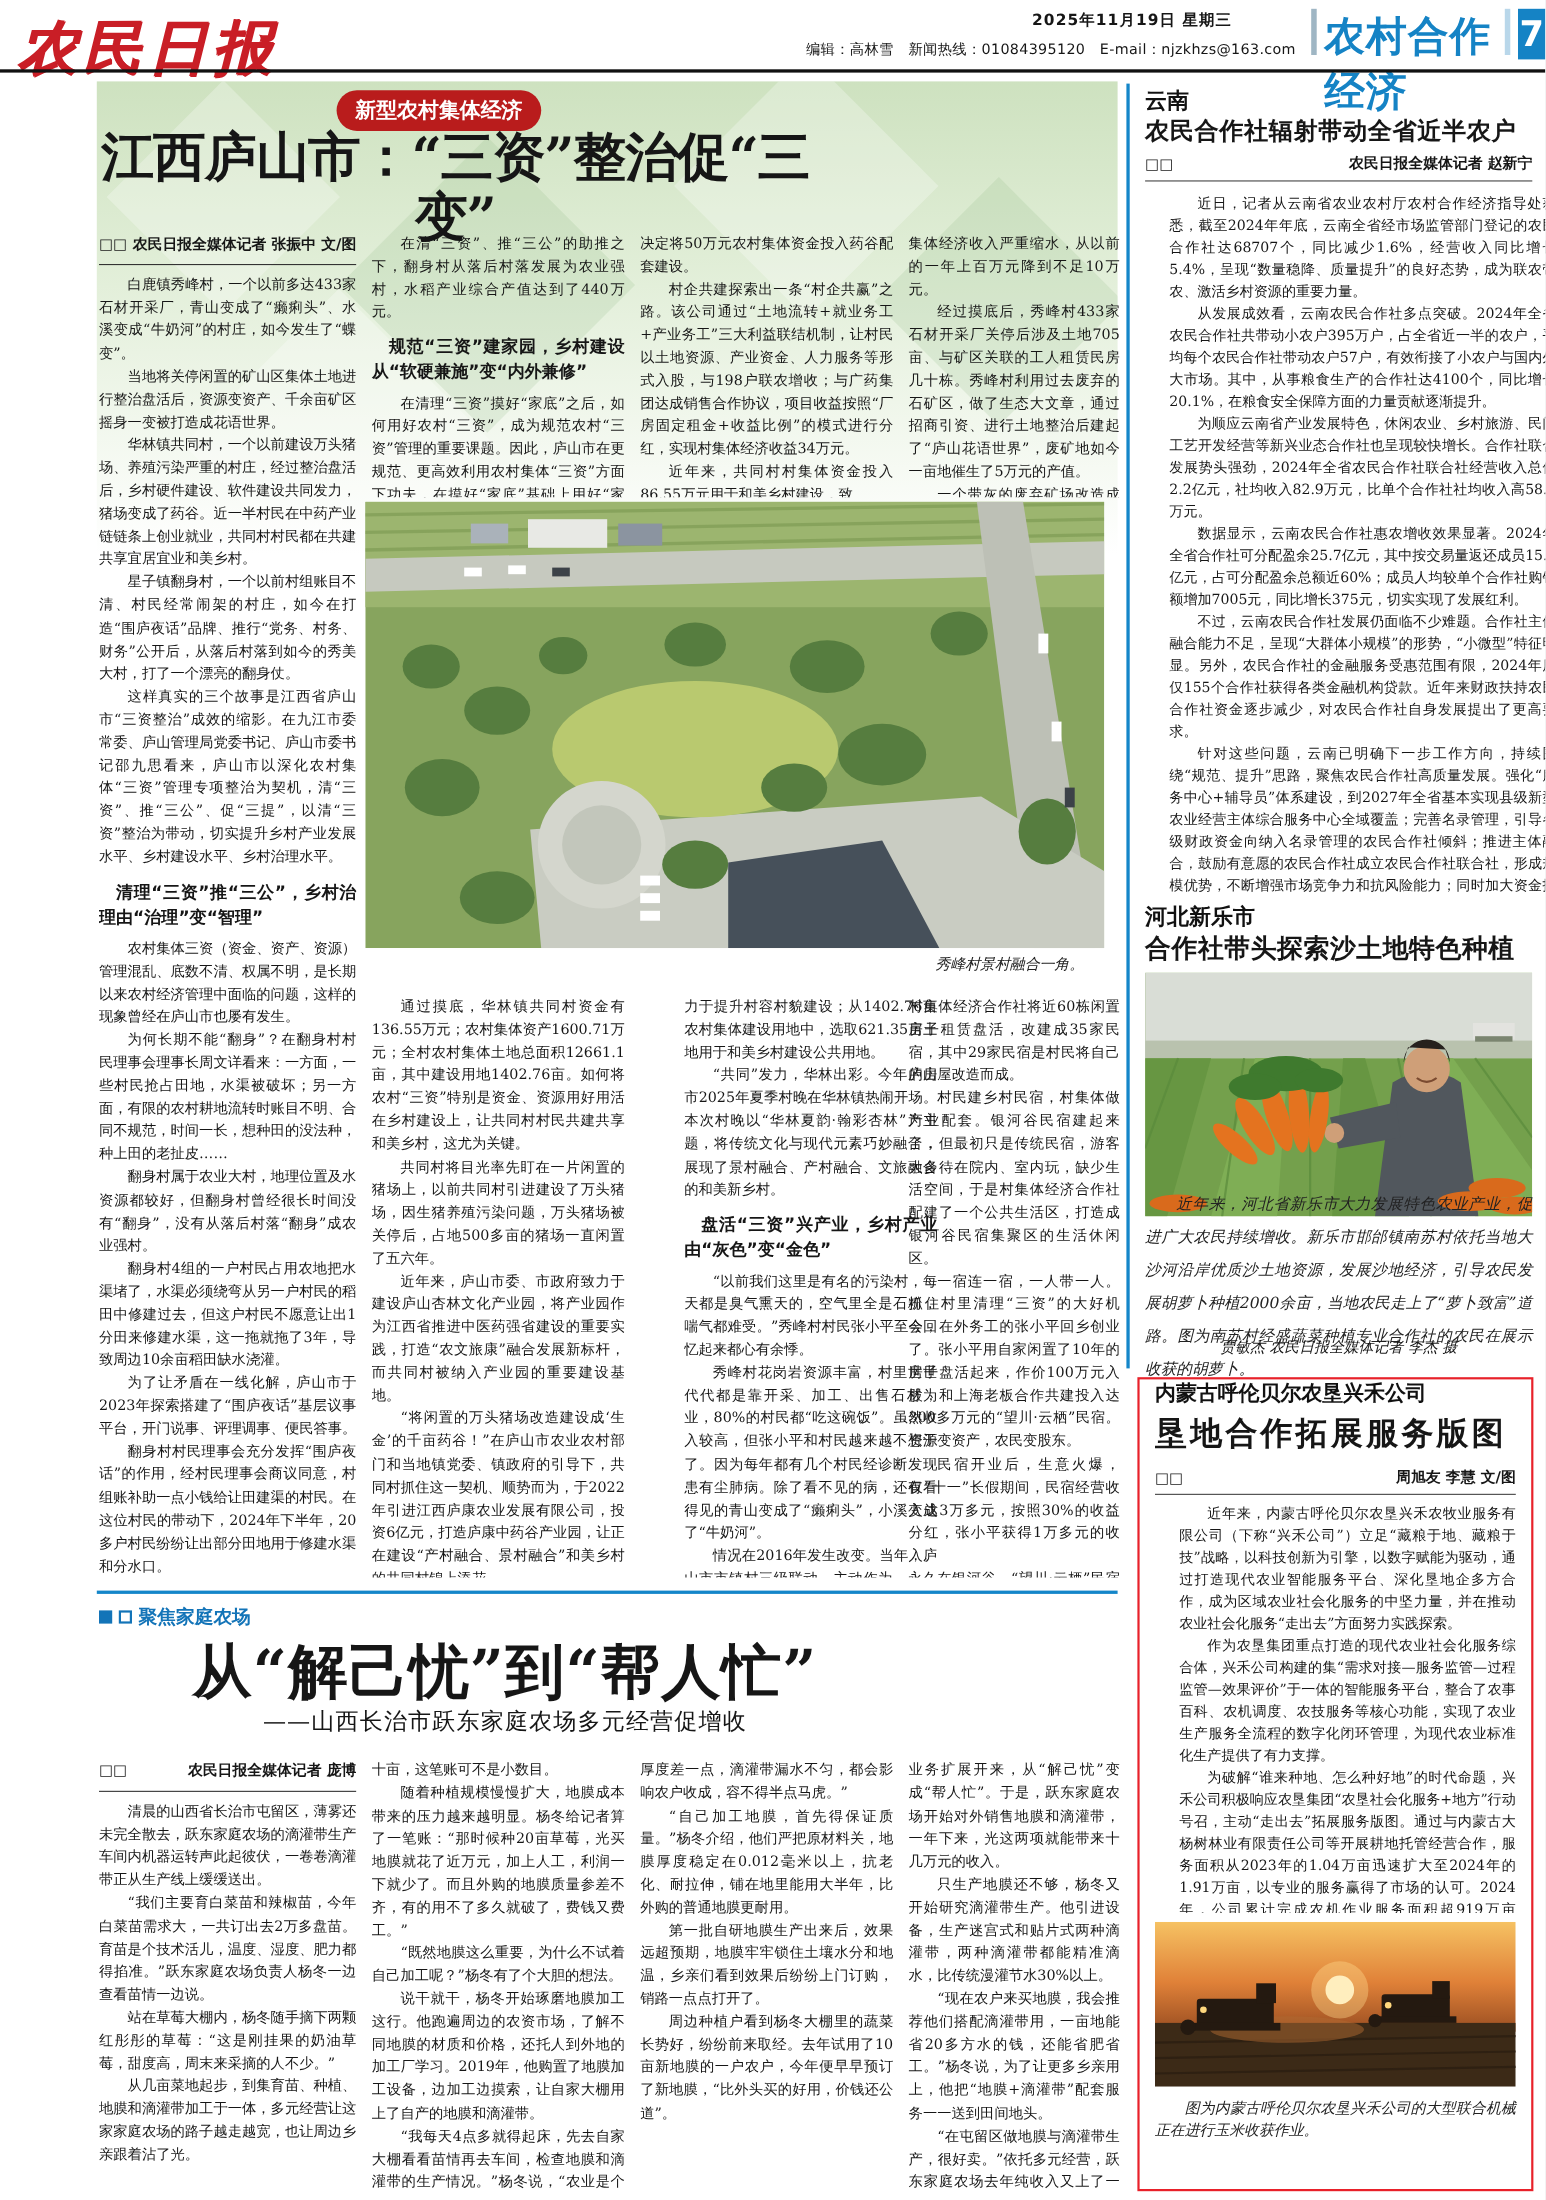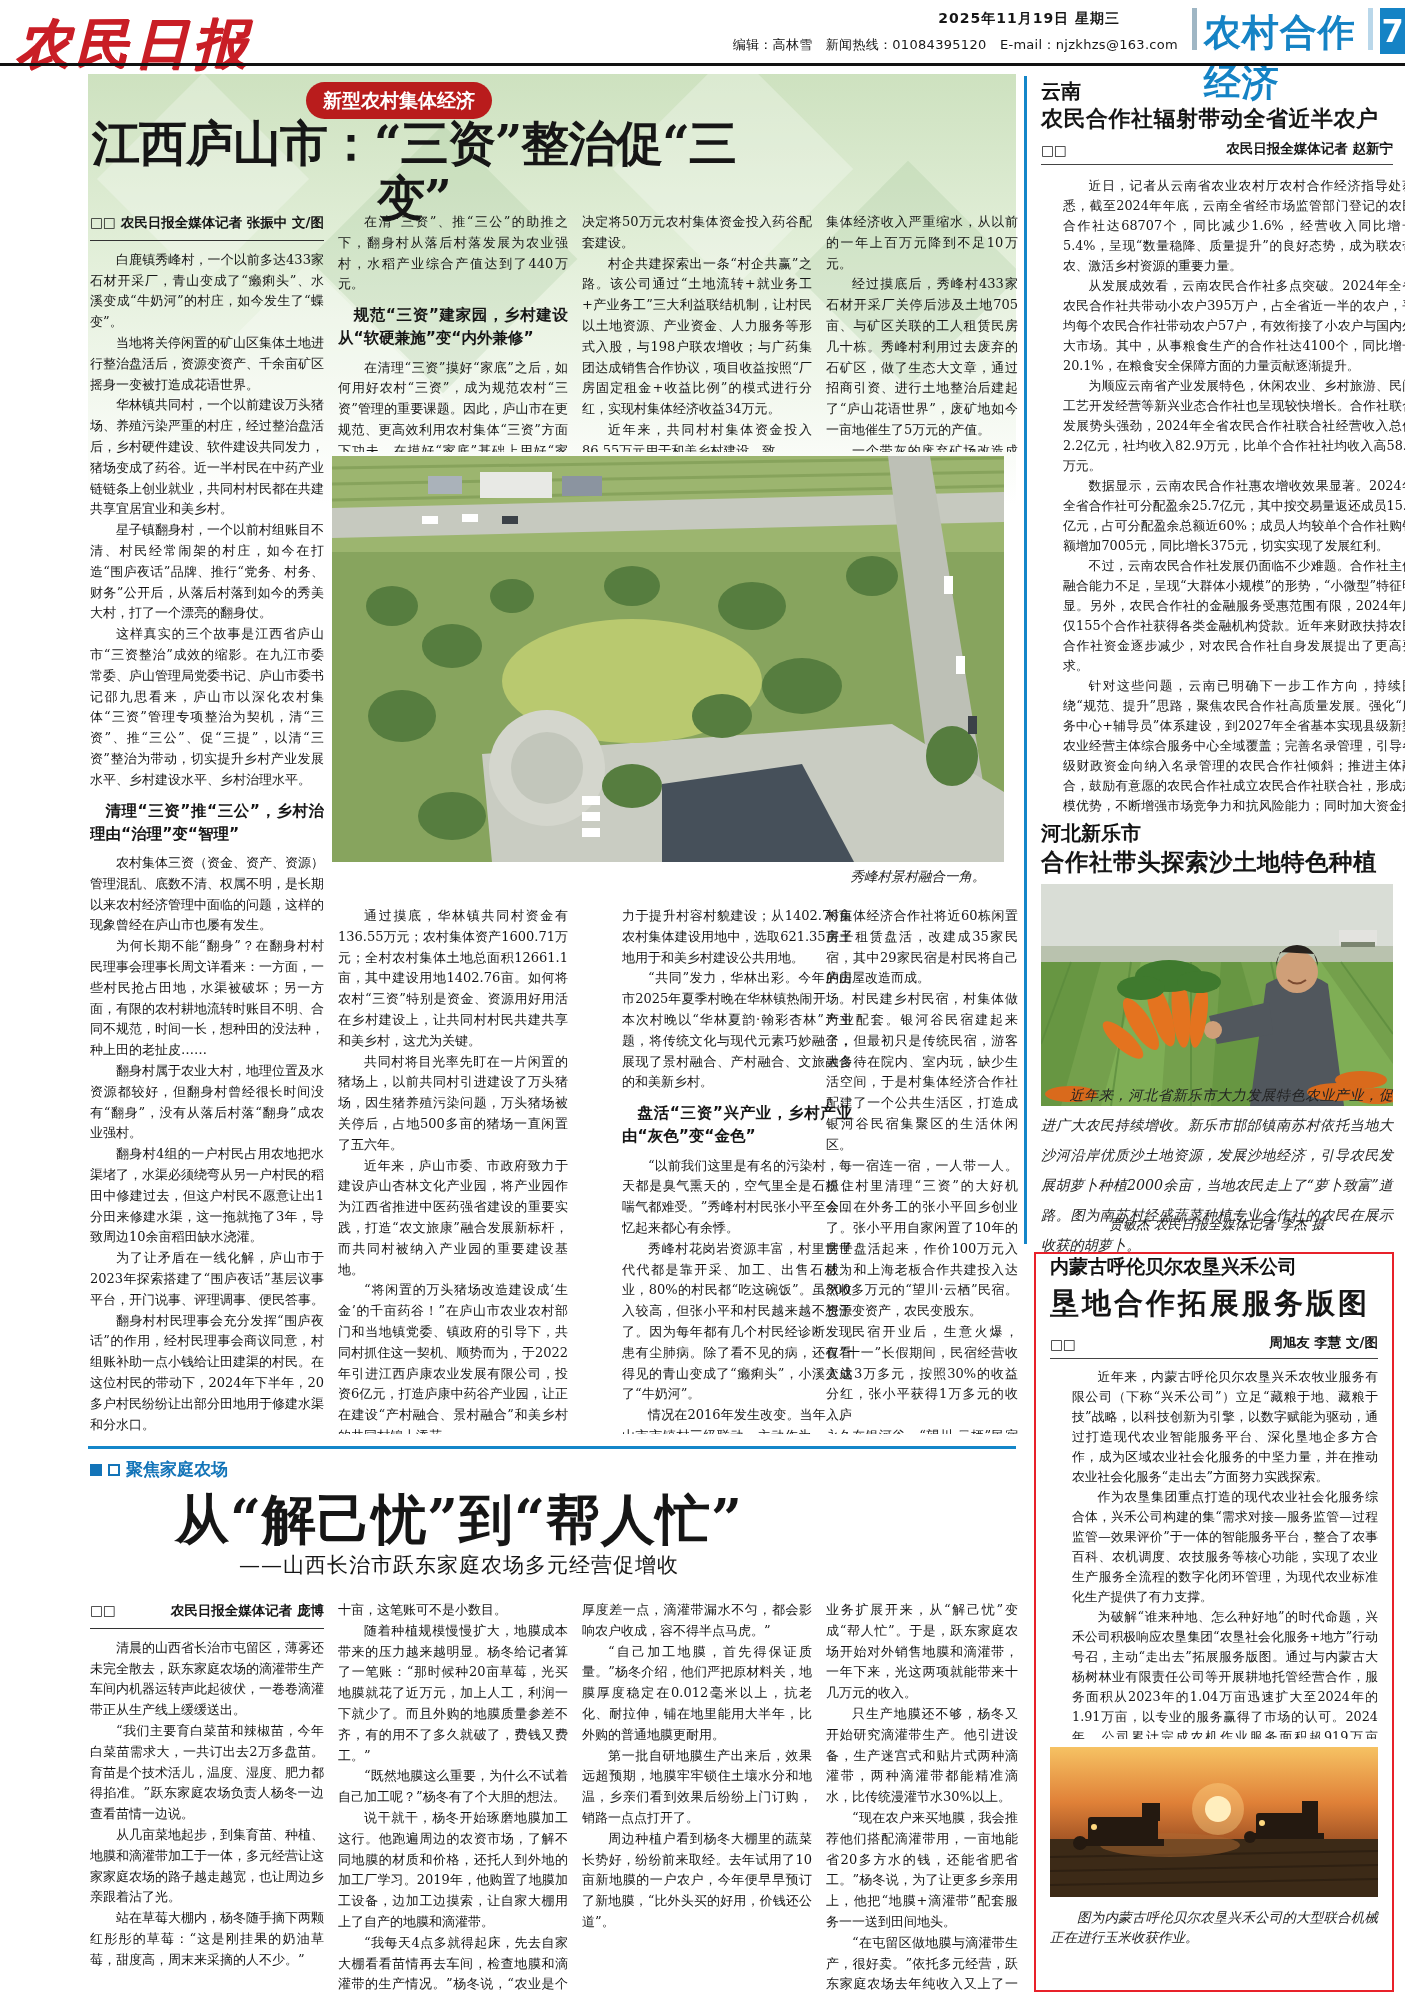--- a/index.html
+++ b/index.html
@@ -208,22 +208,22 @@
   <div class="abs subtitle2">——山西长治市跃东家庭农场多元经营促增收</div>
 
   <div class="abs col" style="left:90px;top:1600px;width:234px;height:392px;">
     <div class="byline">
       <span>□□</span>
       <b>农民日报全媒体记者 庞博</b>
     </div>
     <div>
         <div class="para">清晨的山西省长治市屯留区，薄雾还未完全散去，跃东家庭农场的滴灌带生产车间内机器运转声此起彼伏，一卷卷滴灌带正从生产线上缓缓送出。</div>
         <div class="para">“我们主要育白菜苗和辣椒苗，今年白菜苗需求大，一共订出去2万多盘苗。育苗是个技术活儿，温度、湿度、肥力都得掐准。”跃东家庭农场负责人杨冬一边查看苗情一边说。</div>
+        <div class="para">站在草莓大棚内，杨冬随手摘下两颗红彤彤的草莓：“这是刚挂果的奶油草莓，甜度高，周末来采摘的人不少。”</div>
         <div class="para">从几亩菜地起步，到集育苗、种植、地膜和滴灌带加工于一体，多元经营让这家家庭农场的路子越走越宽，也让周边乡亲跟着沾了光。</div>
-        <div class="para">站在草莓大棚内，杨冬随手摘下两颗红彤彤的草莓：“这是刚挂果的奶油草莓，甜度高，周末来采摘的人不少。”</div>
       </div>
   </div>
   <div class="abs col" style="left:338px;top:1600px;width:230px;height:392px;">
       <div class="para cont">十亩，这笔账可不是小数目。</div>
       <div class="para">随着种植规模慢慢扩大，地膜成本带来的压力越来越明显。杨冬给记者算了一笔账：“那时候种20亩草莓，光买地膜就花了近万元，加上人工，利润一下就少了。而且外购的地膜质量参差不齐，有的用不了多久就破了，费钱又费工。”</div>
       <div class="para">“既然地膜这么重要，为什么不试着自己加工呢？”杨冬有了个大胆的想法。</div>
       <div class="para">说干就干，杨冬开始琢磨地膜加工这行。他跑遍周边的农资市场，了解不同地膜的材质和价格，还托人到外地的加工厂学习。2019年，他购置了地膜加工设备，边加工边摸索，让自家大棚用上了自产的地膜和滴灌带。</div>
       <div class="para">“我每天4点多就得起床，先去自家大棚看看苗情再去车间，检查地膜和滴灌带的生产情况。”杨冬说，“农业是个慢功夫，地膜</div>
     </div>
   <div class="abs col" style="left:582px;top:1600px;width:230px;height:392px;">

